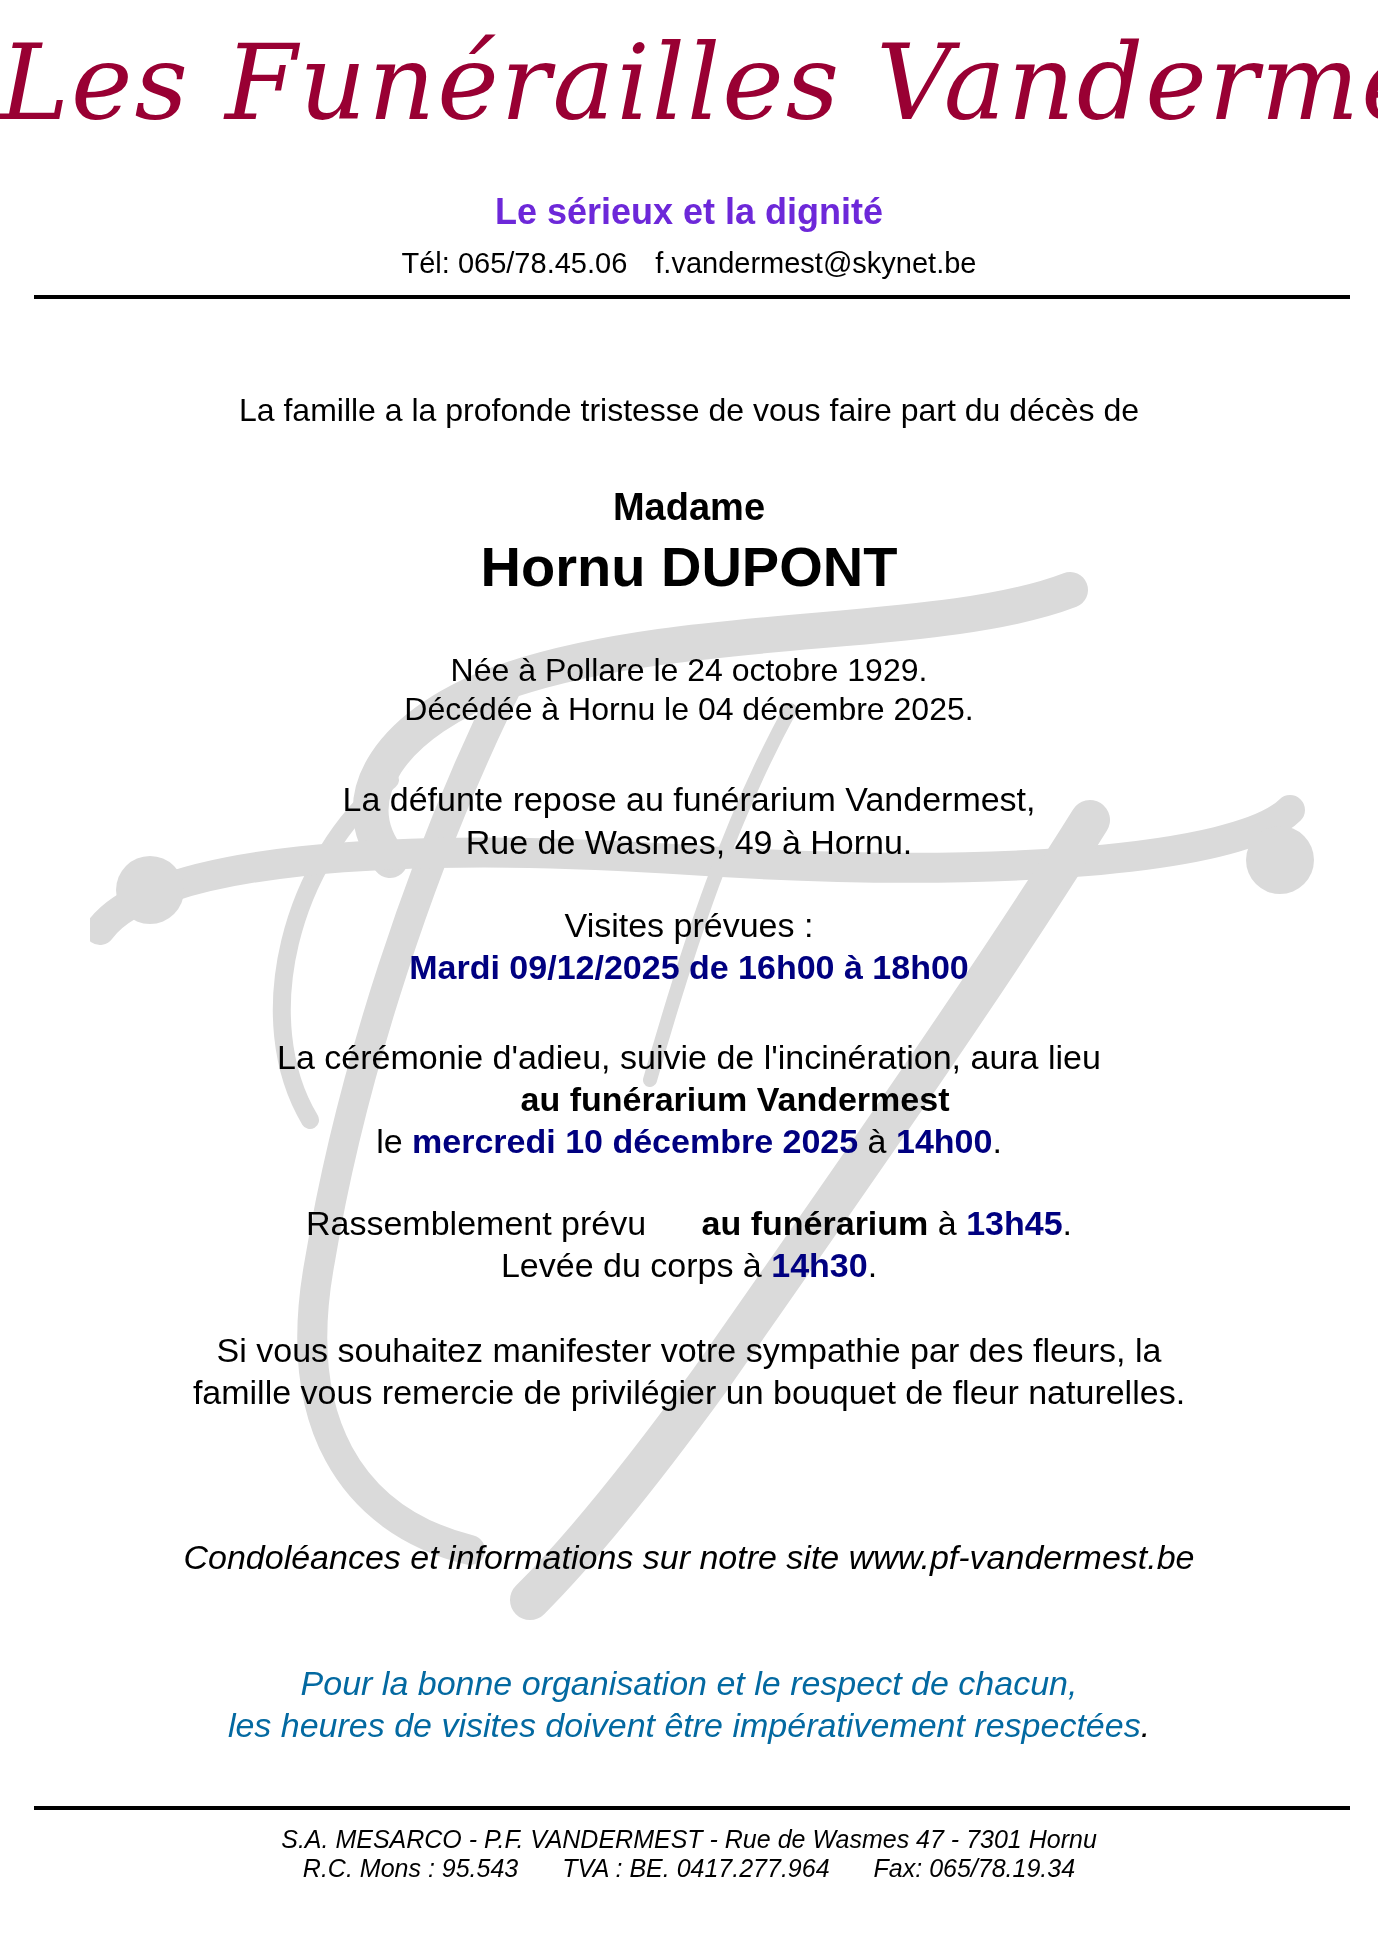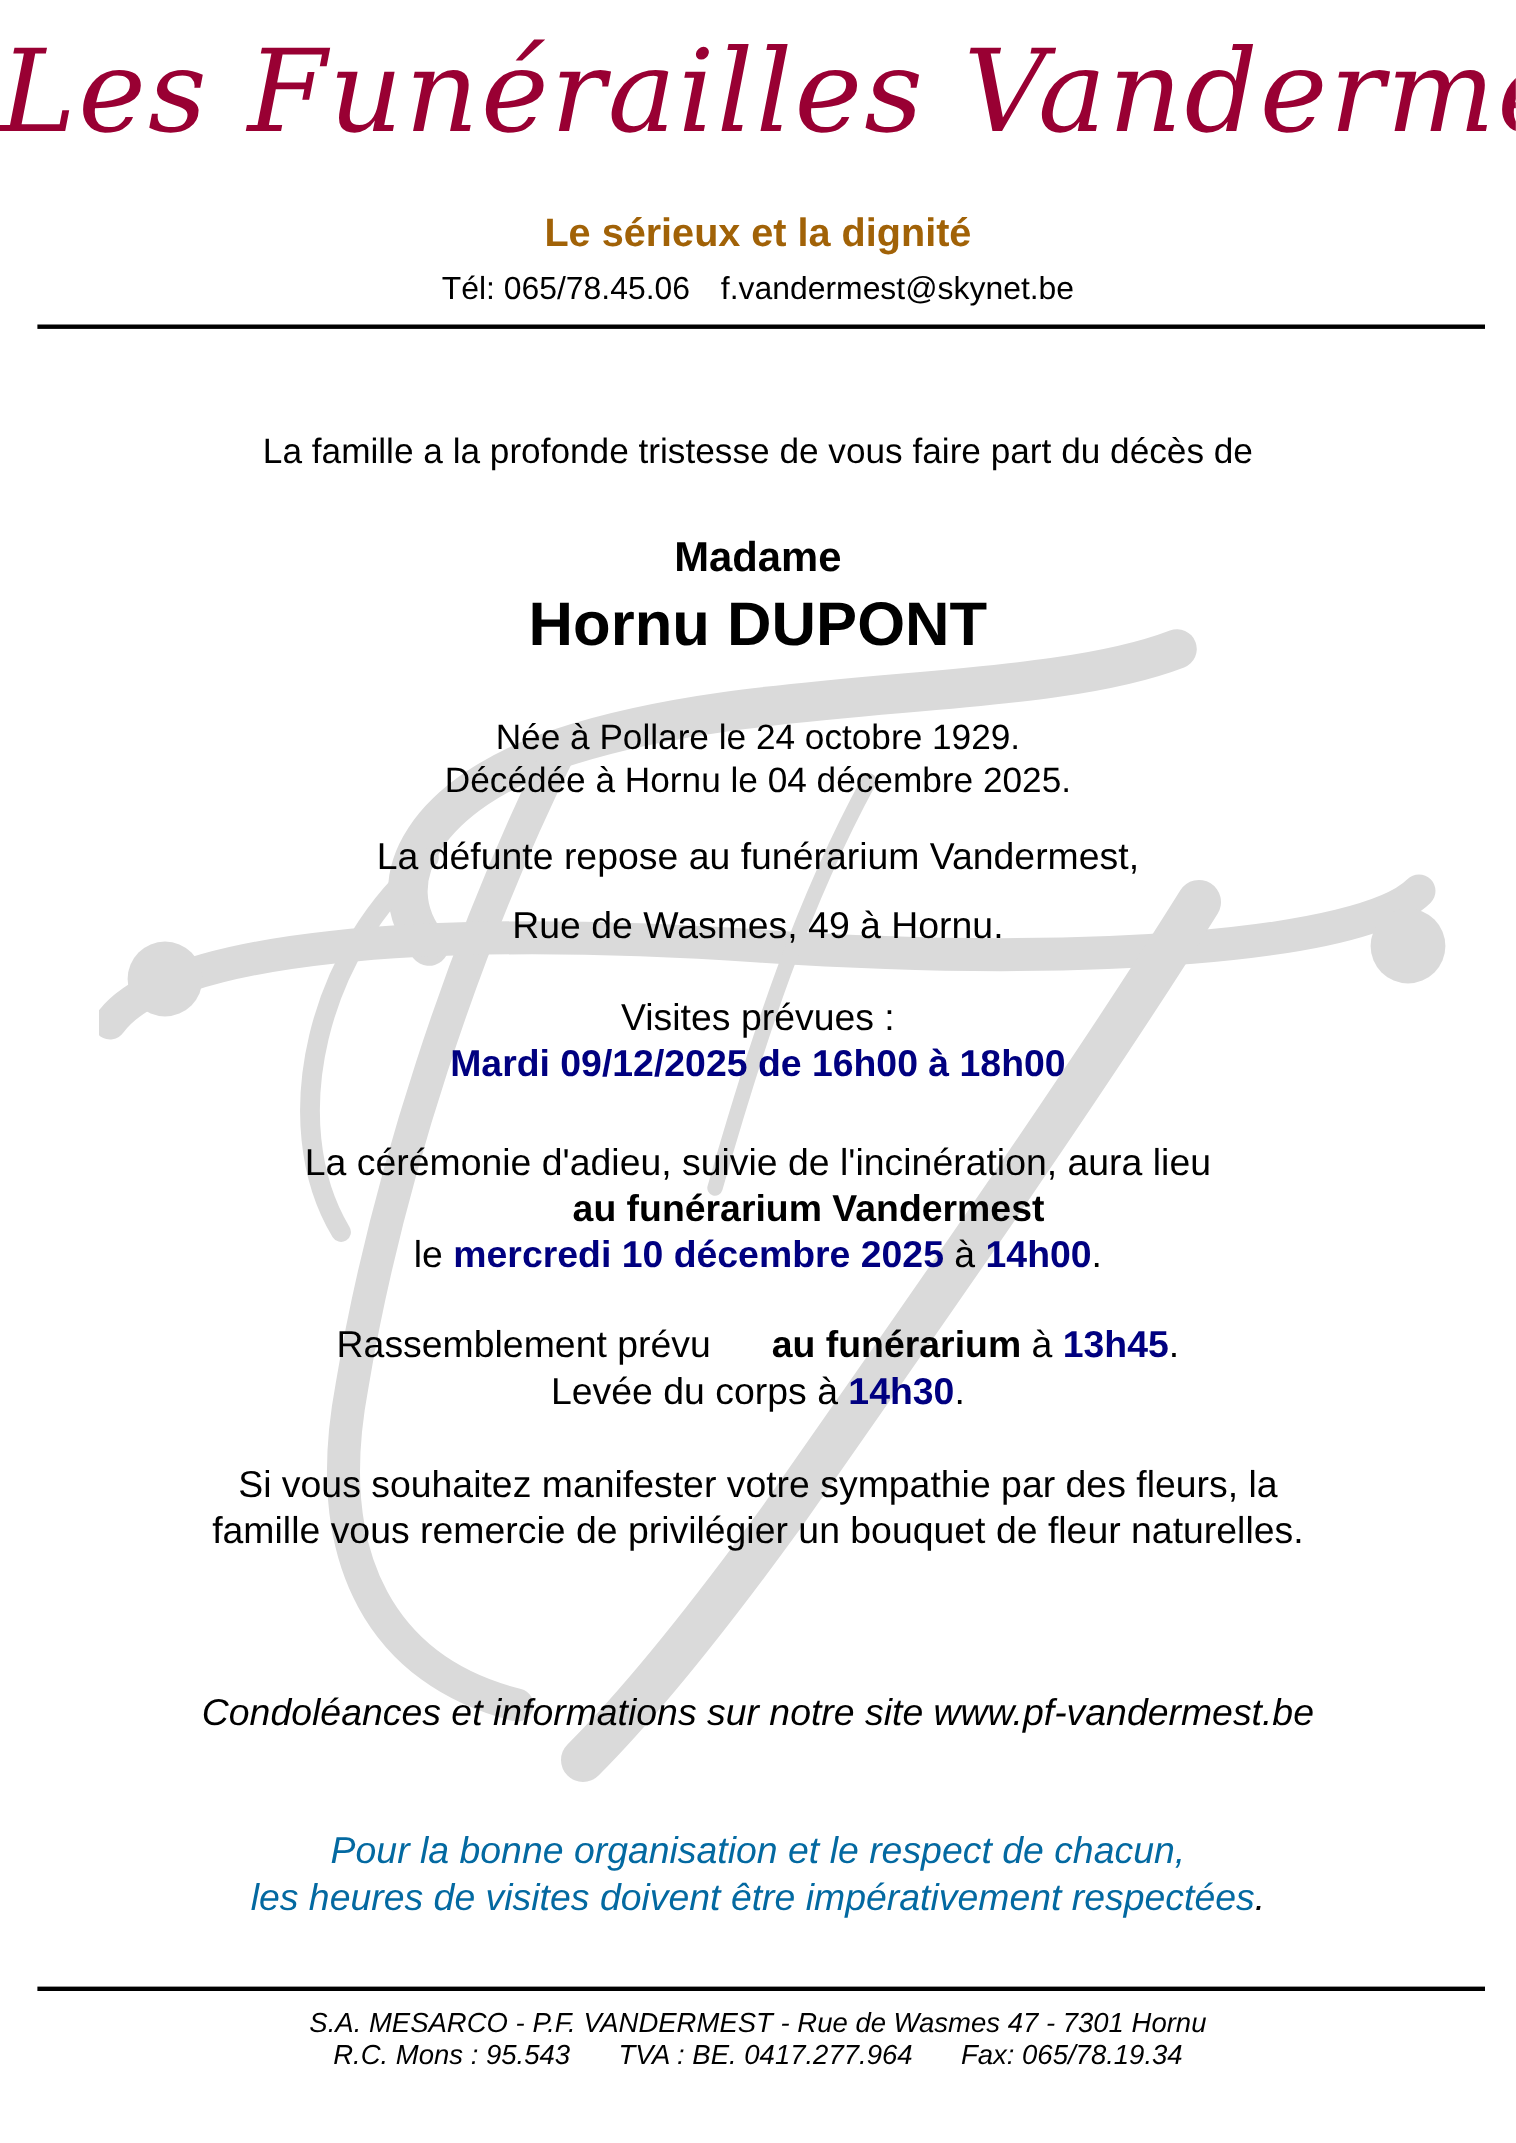--- a/index.html
+++ b/index.html
@@ -1,21 +1,21 @@
 <!DOCTYPE html>
 <html><head>
 <meta charset="utf-8">
 <style>
   html, body { margin:0; padding:0; background:#ffffff; }
   body { width:1378px; height:1948px; position:relative; overflow:hidden;
          font-family:"Liberation Sans", sans-serif; color:#000; }
   .abs { position:absolute; left:0; width:1378px; text-align:center; white-space:nowrap; }
   .brand-title { top:8px; font-family:"DejaVu Serif", serif; font-style:italic;
                  font-size:104px; color:#990033; letter-spacing:2px; line-height:150px; }
-  .tagline { top:190px; font-size:36px; font-weight:bold; color:#a16207; line-height:44px; }
+  .tagline { top:190px; font-size:36px; font-weight:bold; color:#6d28d9; line-height:44px; }
   .contact { top:245px; font-size:29px; line-height:36px; }
   .contact .gap { display:inline-block; width:28px; }
   .rule { position:absolute; left:34px; width:1316px; height:4px; background:#000; }
   .txt { font-size:32px; line-height:43px; }
   .madame { font-size:38px; font-weight:bold; line-height:48px; }
   .name { font-size:56px; font-weight:bold; line-height:64px; }
   .blue { color:#000080; font-weight:bold; }
   .b { font-weight:bold;margin-left:46px; }
   .italic { font-style:italic; }
   .red { color:#0369a1; font-style:italic;text-align:center; }
@@ -46,21 +46,21 @@
 </div>
 <div class="rule" style="top:295px"></div>
 
 <div class="abs txt" style="top:389px">La famille a la profonde tristesse de vous faire part du décès de</div>
 <div class="abs madame" style="top:483px">Madame</div>
 <div class="abs name" style="top:535px">Hornu DUPONT</div>
 
 <div class="abs txt" style="top:649px">Née à Pollare le 24 octobre 1929.</div>
 <div class="abs txt" style="top:688px">Décédée à Hornu le 04 décembre 2025.</div>
 
-<div class="abs txt" style="top:758px; font-size:34px">La défunte repose au funérarium Vandermest,</div>
+<div class="abs txt" style="top:778px; font-size:34px">La défunte repose au funérarium Vandermest,</div>
 <div class="abs txt" style="top:821px; font-size:34px">Rue de Wasmes, 49 à Hornu.</div>
 
 <div class="abs txt" style="top:904px; font-size:34px">Visites prévues :</div>
 <div class="abs txt blue" style="top:946px; font-size:34px">Mardi 09/12/2025 de 16h00 à 18h00</div>
 
 <div class="abs txt" style="top:1036px; font-size:34px">La cérémonie d'adieu, suivie de l'incinération, aura lieu</div>
 <div class="abs txt b" style="top:1078px; font-size:34px">au funérarium Vandermest</div>
 <div class="abs txt" style="top:1120px; font-size:34px"><span>le </span><span class="blue">mercredi 10 décembre 2025</span><span> à </span><span class="blue">14h00</span><span>.</span></div>
 
 <div class="abs txt" style="top:1202px; font-size:34px"><span>Rassemblement prévu </span><span class="b">au funérarium</span><span> à </span><span class="blue">13h45</span><span>.</span></div>

